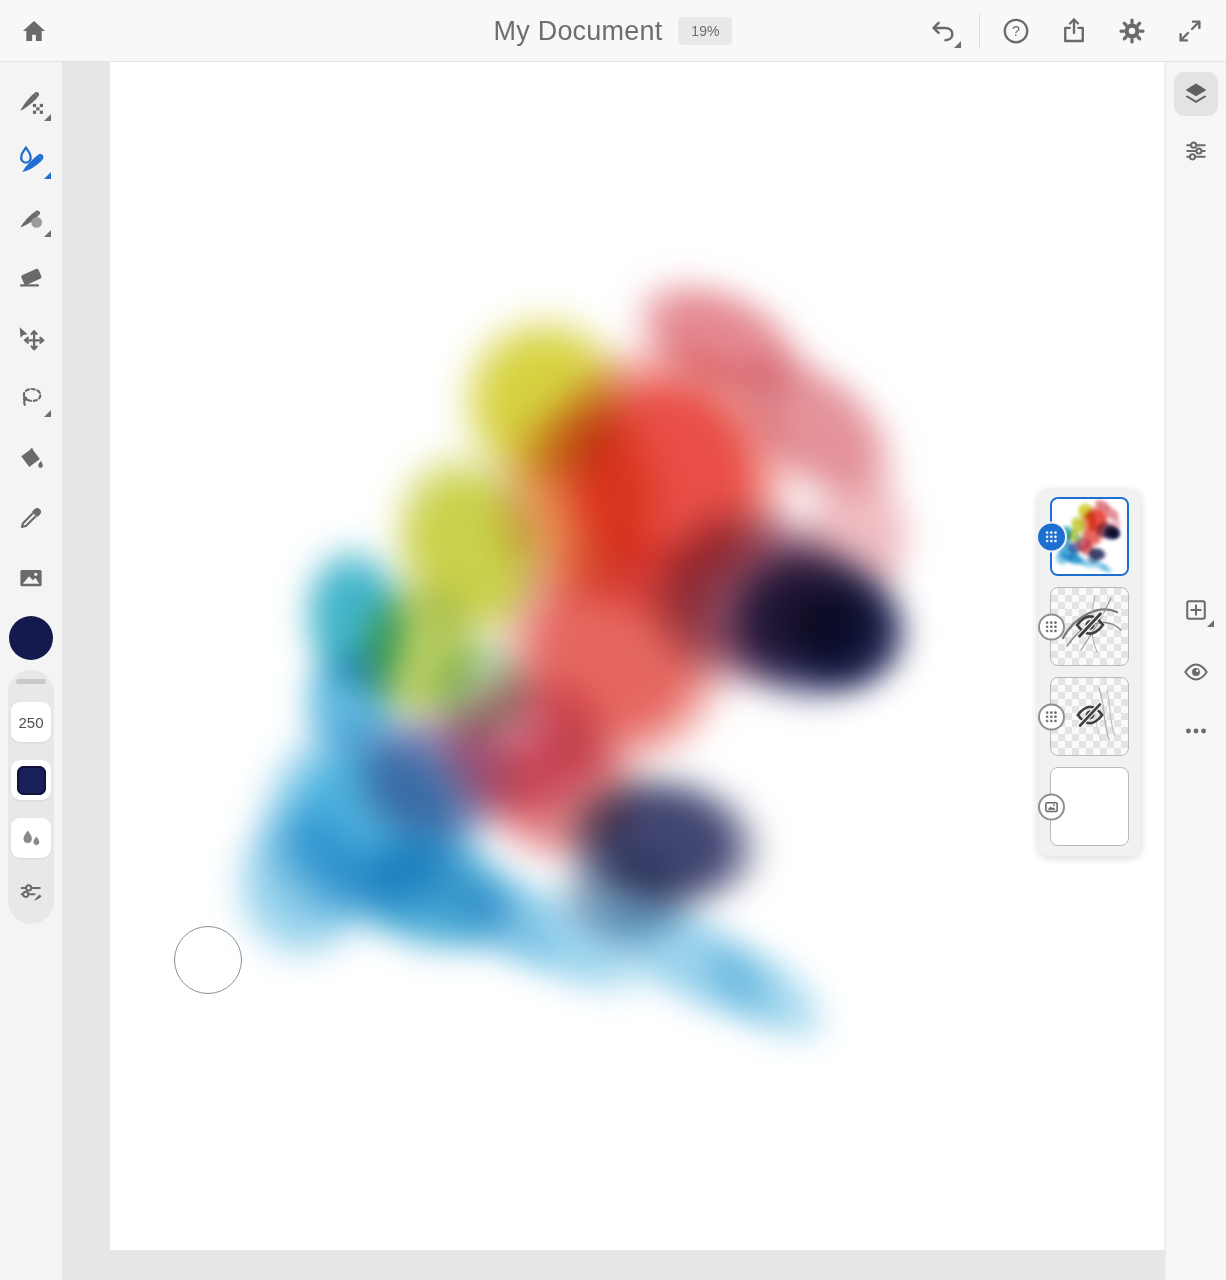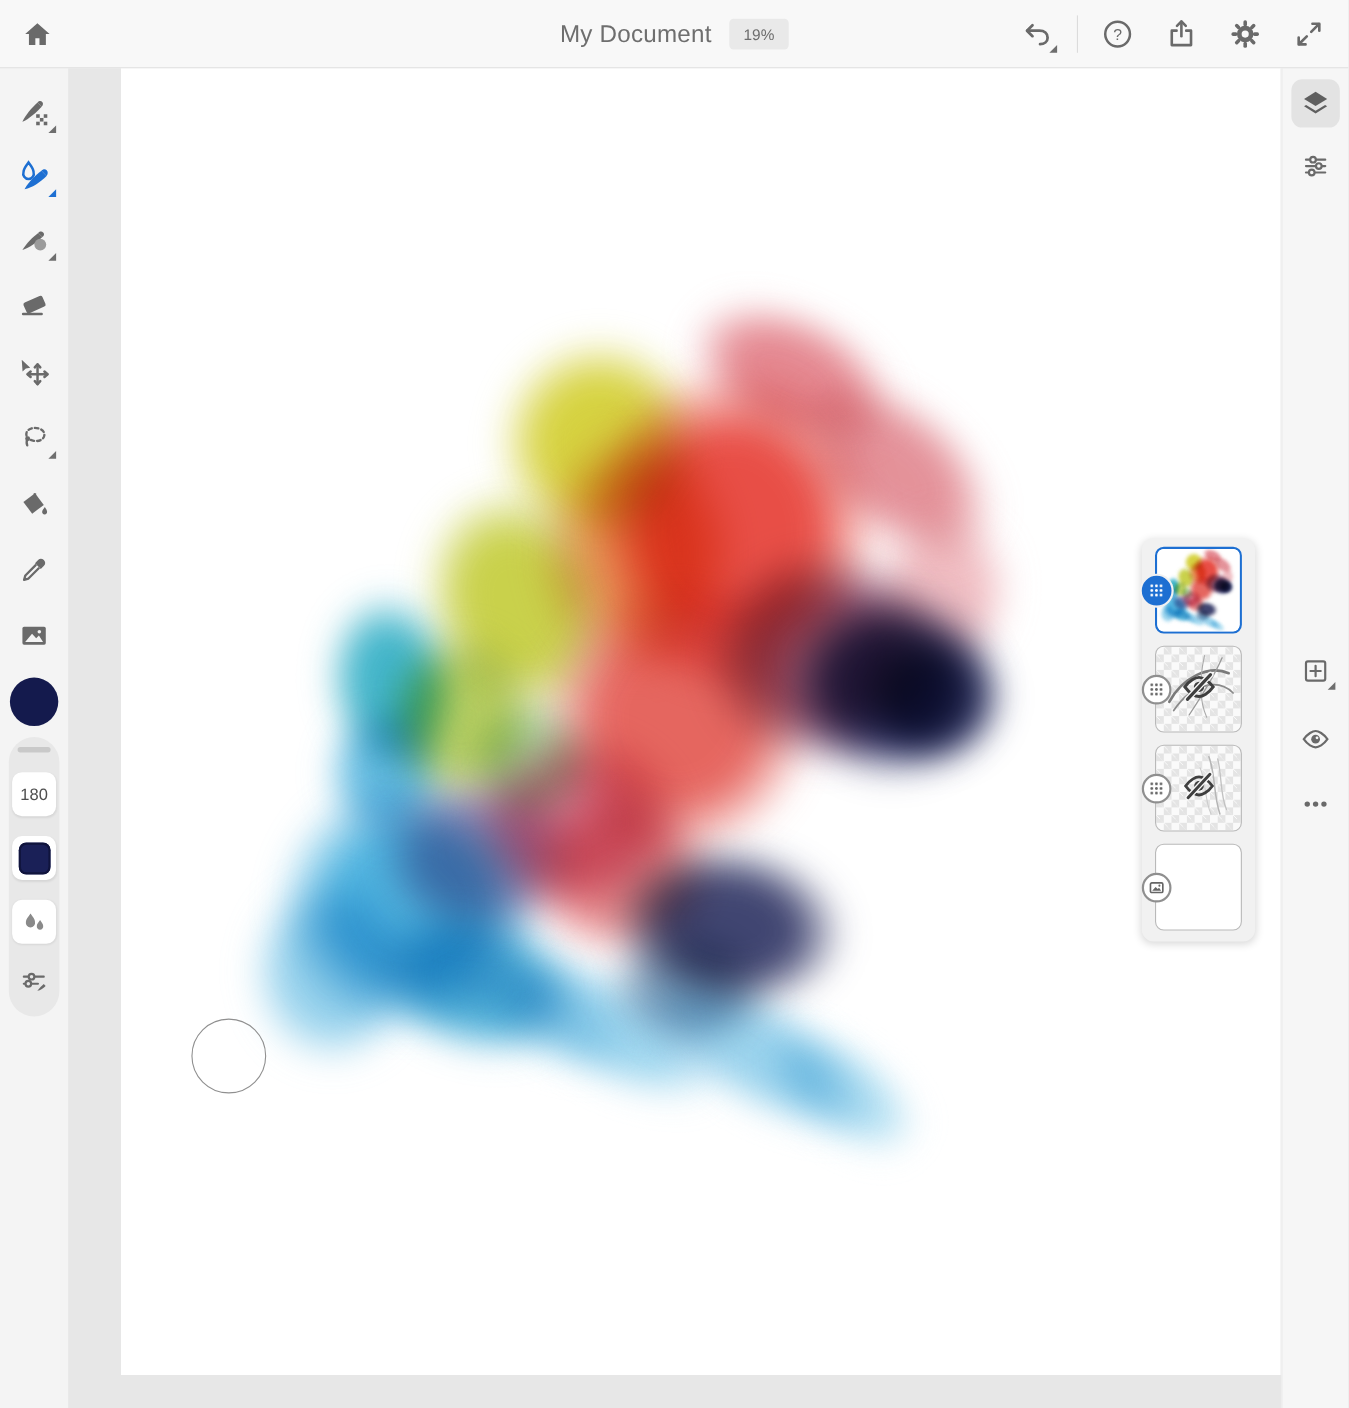--- a/index.html
+++ b/index.html
@@ -6,21 +6,21 @@
   html,body { width:1226px; height:1280px; overflow:hidden;
     font-family:"Liberation Sans","DejaVu Sans",sans-serif; background:#e6e6e6; position:relative; }
 
   
   .topbar { position:absolute; top:0; left:0; width:1226px; height:62px;
     background:#f8f8f8; border-bottom:1px solid #e3e3e3; z-index:40;
     display:flex; align-items:center; }
   .tb-left { position:absolute; left:12px; top:0; height:62px; display:flex; align-items:center; }
   .tb-center { position:absolute; left:0; right:0; top:0; height:62px;
     display:flex; align-items:center; justify-content:center; gap:16px; pointer-events:none; }
-  .doc-title { font-size:22px; color:#6e6e6e; letter-spacing:.2px; pointer-events:auto; }
+  .doc-title { font-size:27px; color:#6e6e6e; letter-spacing:.2px; pointer-events:auto; }
   .zoom-badge { background:#e9e9e9; color:#6e6e6e; font-size:14px; padding:6px 13px;
     border-radius:4px; pointer-events:auto; }
   .tb-right { position:absolute; right:14px; top:0; height:62px; display:flex; align-items:center; gap:14px; }
   .icon-btn { width:44px; height:44px; display:flex; align-items:center; justify-content:center;
     position:relative; border:none; background:transparent; cursor:pointer; border-radius:8px; }
   .vdivider { width:1px; height:34px; background:#dcdcdc; }
   .corner-tri { position:absolute; right:4px; bottom:5px; width:0; height:0;
     border-left:7px solid transparent; border-bottom:7px solid #6e6e6e; }
   .corner-tri.blue { border-bottom-color:#1d6fd2; }
 
@@ -244,21 +244,21 @@
       <path d="M5.5 16.5 L10.5 10.5 L13.5 13.8 L15.5 11.8 L18.5 16.5 Z" fill="#f4f4f4"></path>
       <circle cx="15.8" cy="9" r="1.3" fill="#f4f4f4"></circle>
     </svg>
   </button>
 
   <button class="color-well" style="background:#141a4d;"></button>
 
   <div class="tool-dock">
     <div class="dock-handle"></div>
     <button class="dock-box">
-      <span>180</span>
+      <span>250</span>
     </button>
     <button class="dock-box">
       <span class="dock-swatch-inner" style="background:#1a2057; box-shadow:inset 0 0 0 2px #10143c;"></span>
     </button>
     <button class="dock-box">
       <svg width="26" height="26" viewBox="0 0 24 24">
         <path d="M9 5 C11 8 12.8 9.8 12.8 12.2 A3.9 3.9 0 1 1 5.1 12.2 C5.1 9.8 7 8 9 5 Z" fill="#8a8a8a"></path>
         <path d="M17 10.5 C18.4 12.6 19.6 13.8 19.6 15.4 A2.7 2.7 0 1 1 14.3 15.4 C14.3 13.8 15.6 12.6 17 10.5 Z" fill="#8a8a8a"></path>
       </svg>
     </button>

